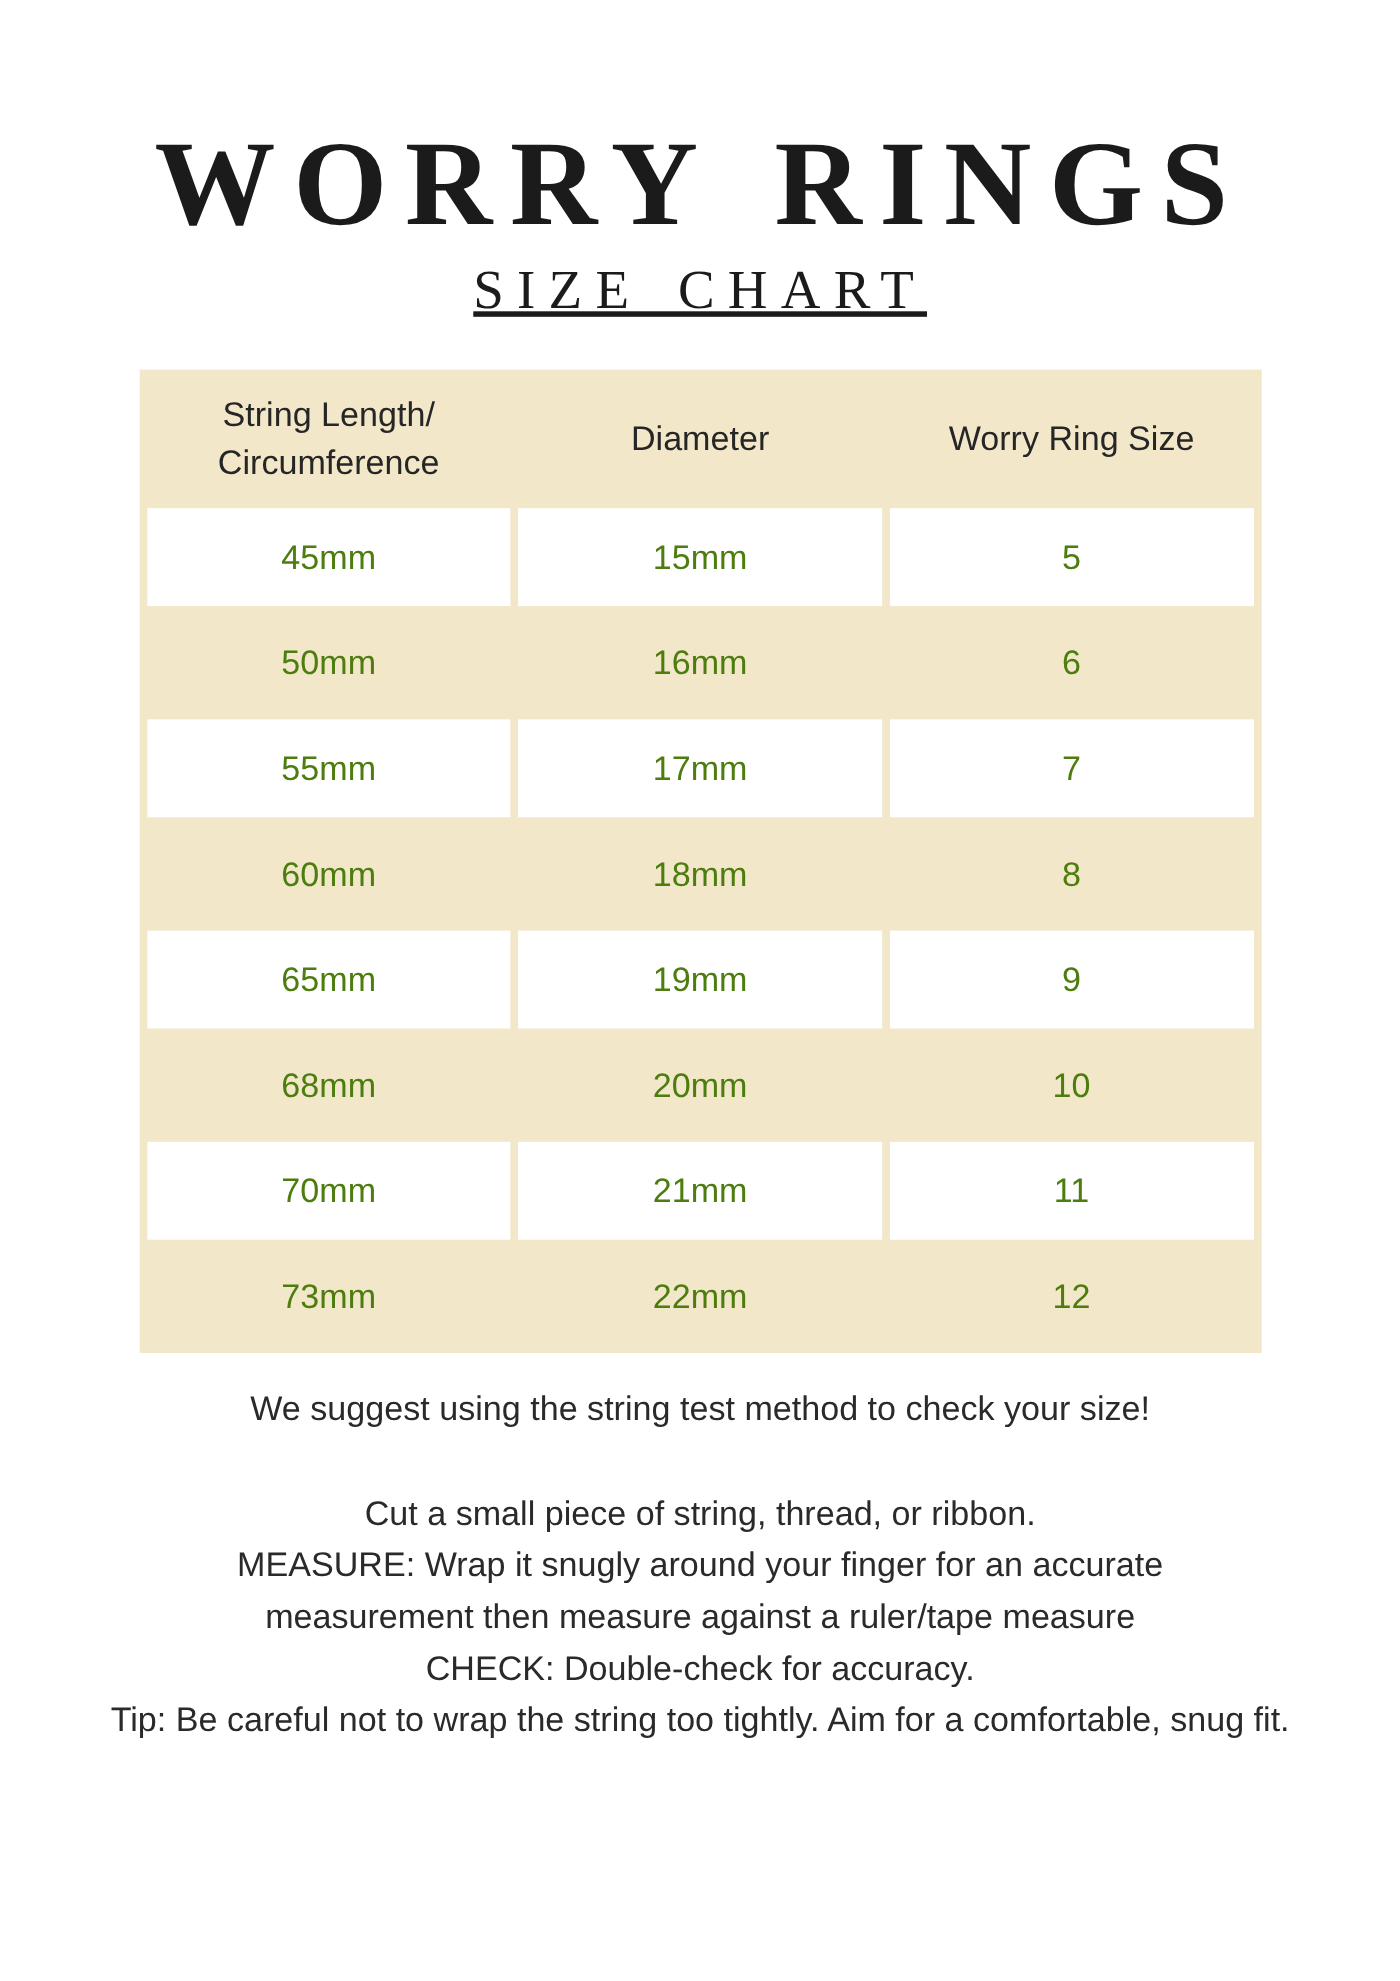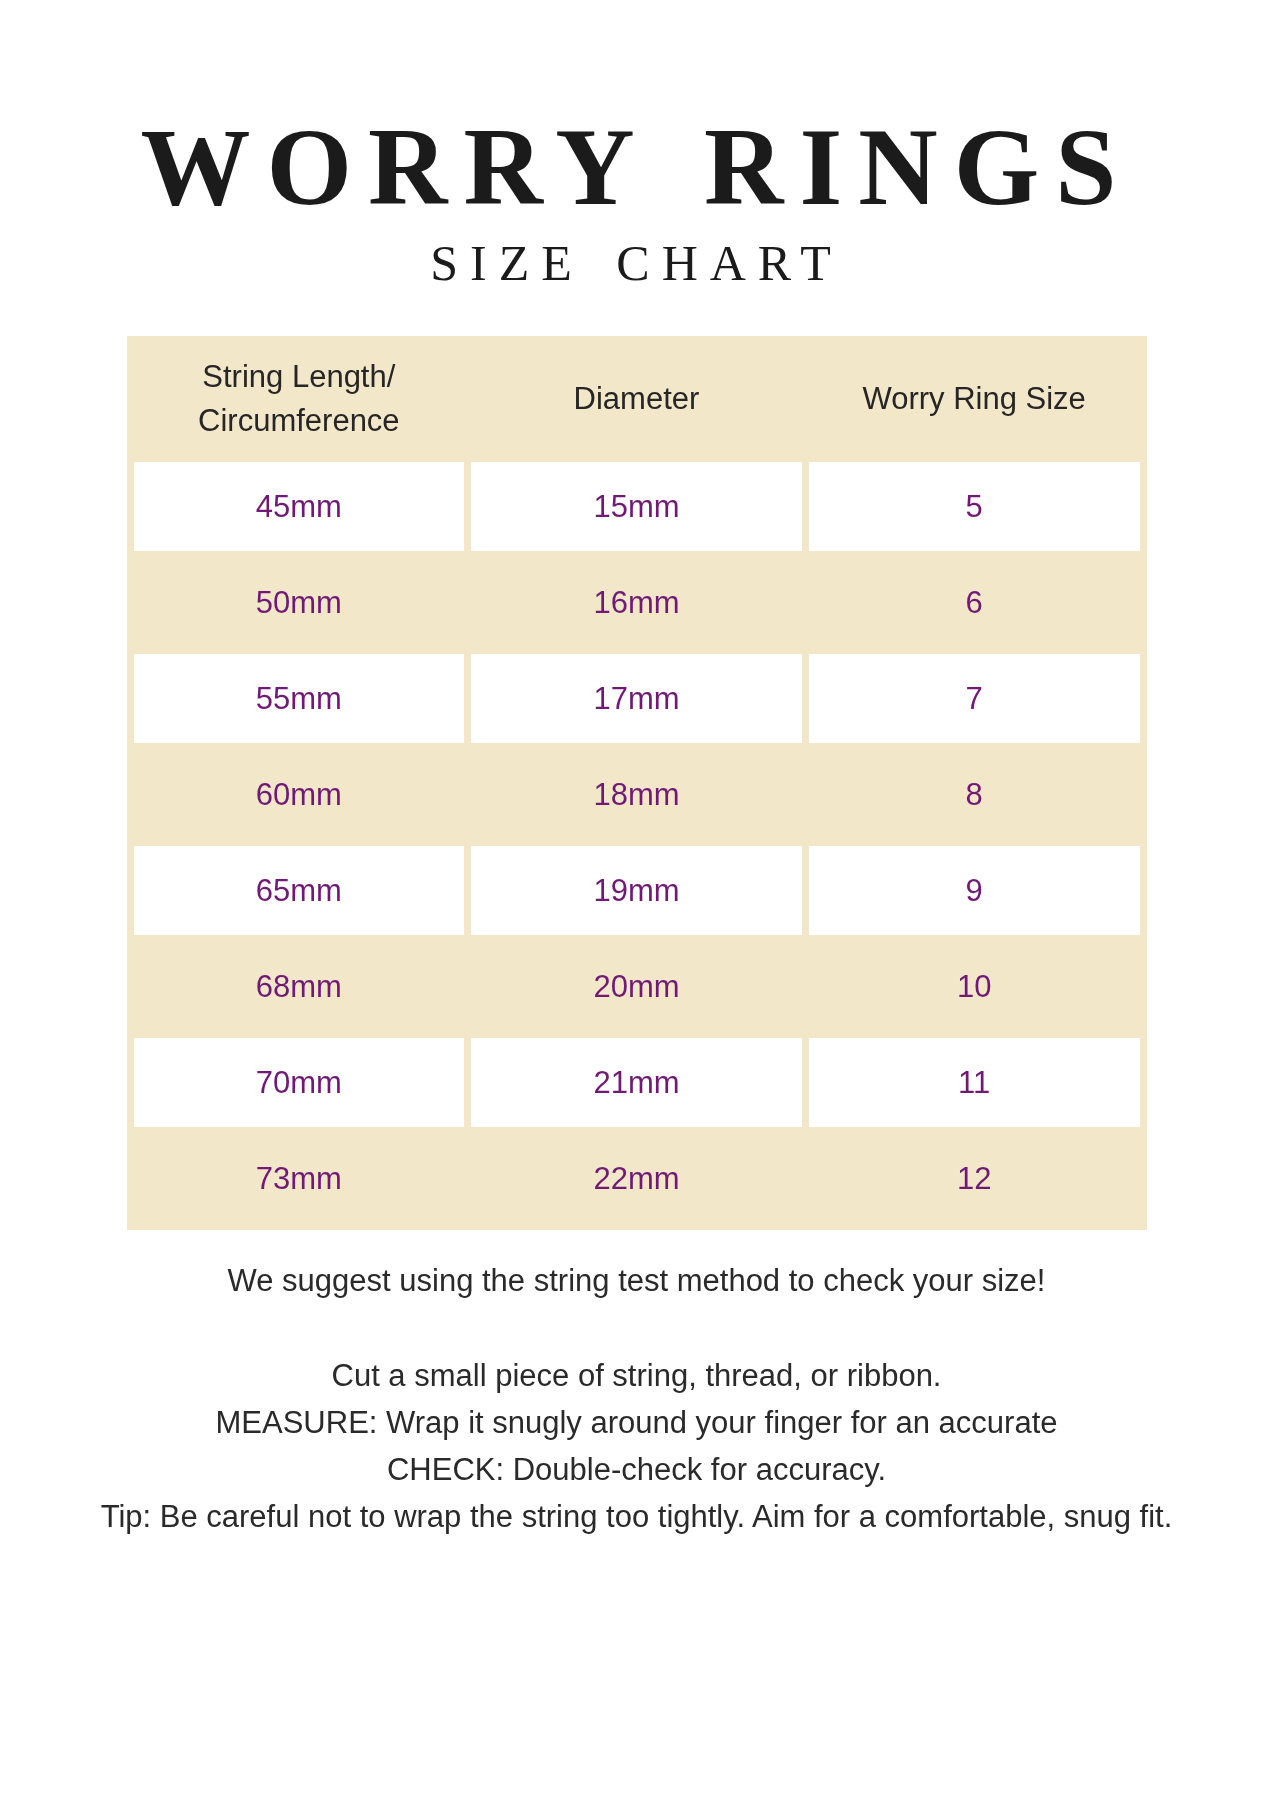--- a/index.html
+++ b/index.html
@@ -38,20 +38,21 @@
   .subtitle {
     font-family: "Liberation Serif", "DejaVu Serif", serif;
     font-weight: 400;
     font-size: 50px;
     line-height: 1.0;
     letter-spacing: 12px;
     word-spacing: 8px;
     color: var(--title-text);
     text-align: center;
     margin-top: 16px;
+    text-decoration: underline;
   }
   table.size-chart {
     border-collapse: separate;
     border-spacing: 7px;
     background: var(--beige);
     width: 1020px;
     margin: 48px auto 0 auto;
     table-layout: fixed;
   }
   table.size-chart th {
@@ -61,21 +62,21 @@
     line-height: 1.42;
     color: #262626;
     text-align: center;
     vertical-align: middle;
     white-space: pre-line;
     background: transparent;
   }
   table.size-chart td {
     height: 89px;
     font-size: 31px;
-    color: #701a75;
+    color: #4d7c0f;
     text-align: center;
     vertical-align: middle;
   }
   tbody tr:nth-child(odd) td { background: #ffffff; }
   tbody tr:nth-child(even) td { background: transparent; }
   .footer {
     margin-top: 30px;
     text-align: center;
     font-size: 31px;
     color: #2a2a2a;
@@ -149,18 +150,19 @@
         <td>12</td>
       </tr>
     </tbody>
   </table>
 
   <div class="footer">
     <p class="footer-intro">We suggest using the string test method to check your size!</p>
     <div class="footer-lines">
       <p class="footer-line">Cut a small piece of string, thread, or ribbon.</p>
       <p class="footer-line">MEASURE: Wrap it snugly around your finger for an accurate</p>
+      <p class="footer-line">measurement then measure against a ruler/tape measure</p>
       <p class="footer-line">CHECK: Double-check for accuracy.</p>
       <p class="footer-line">Tip: Be careful not to wrap the string too tightly. Aim for a comfortable, snug fit.</p>
     </div>
   </div>
 
 </div>
 
 </body></html>

